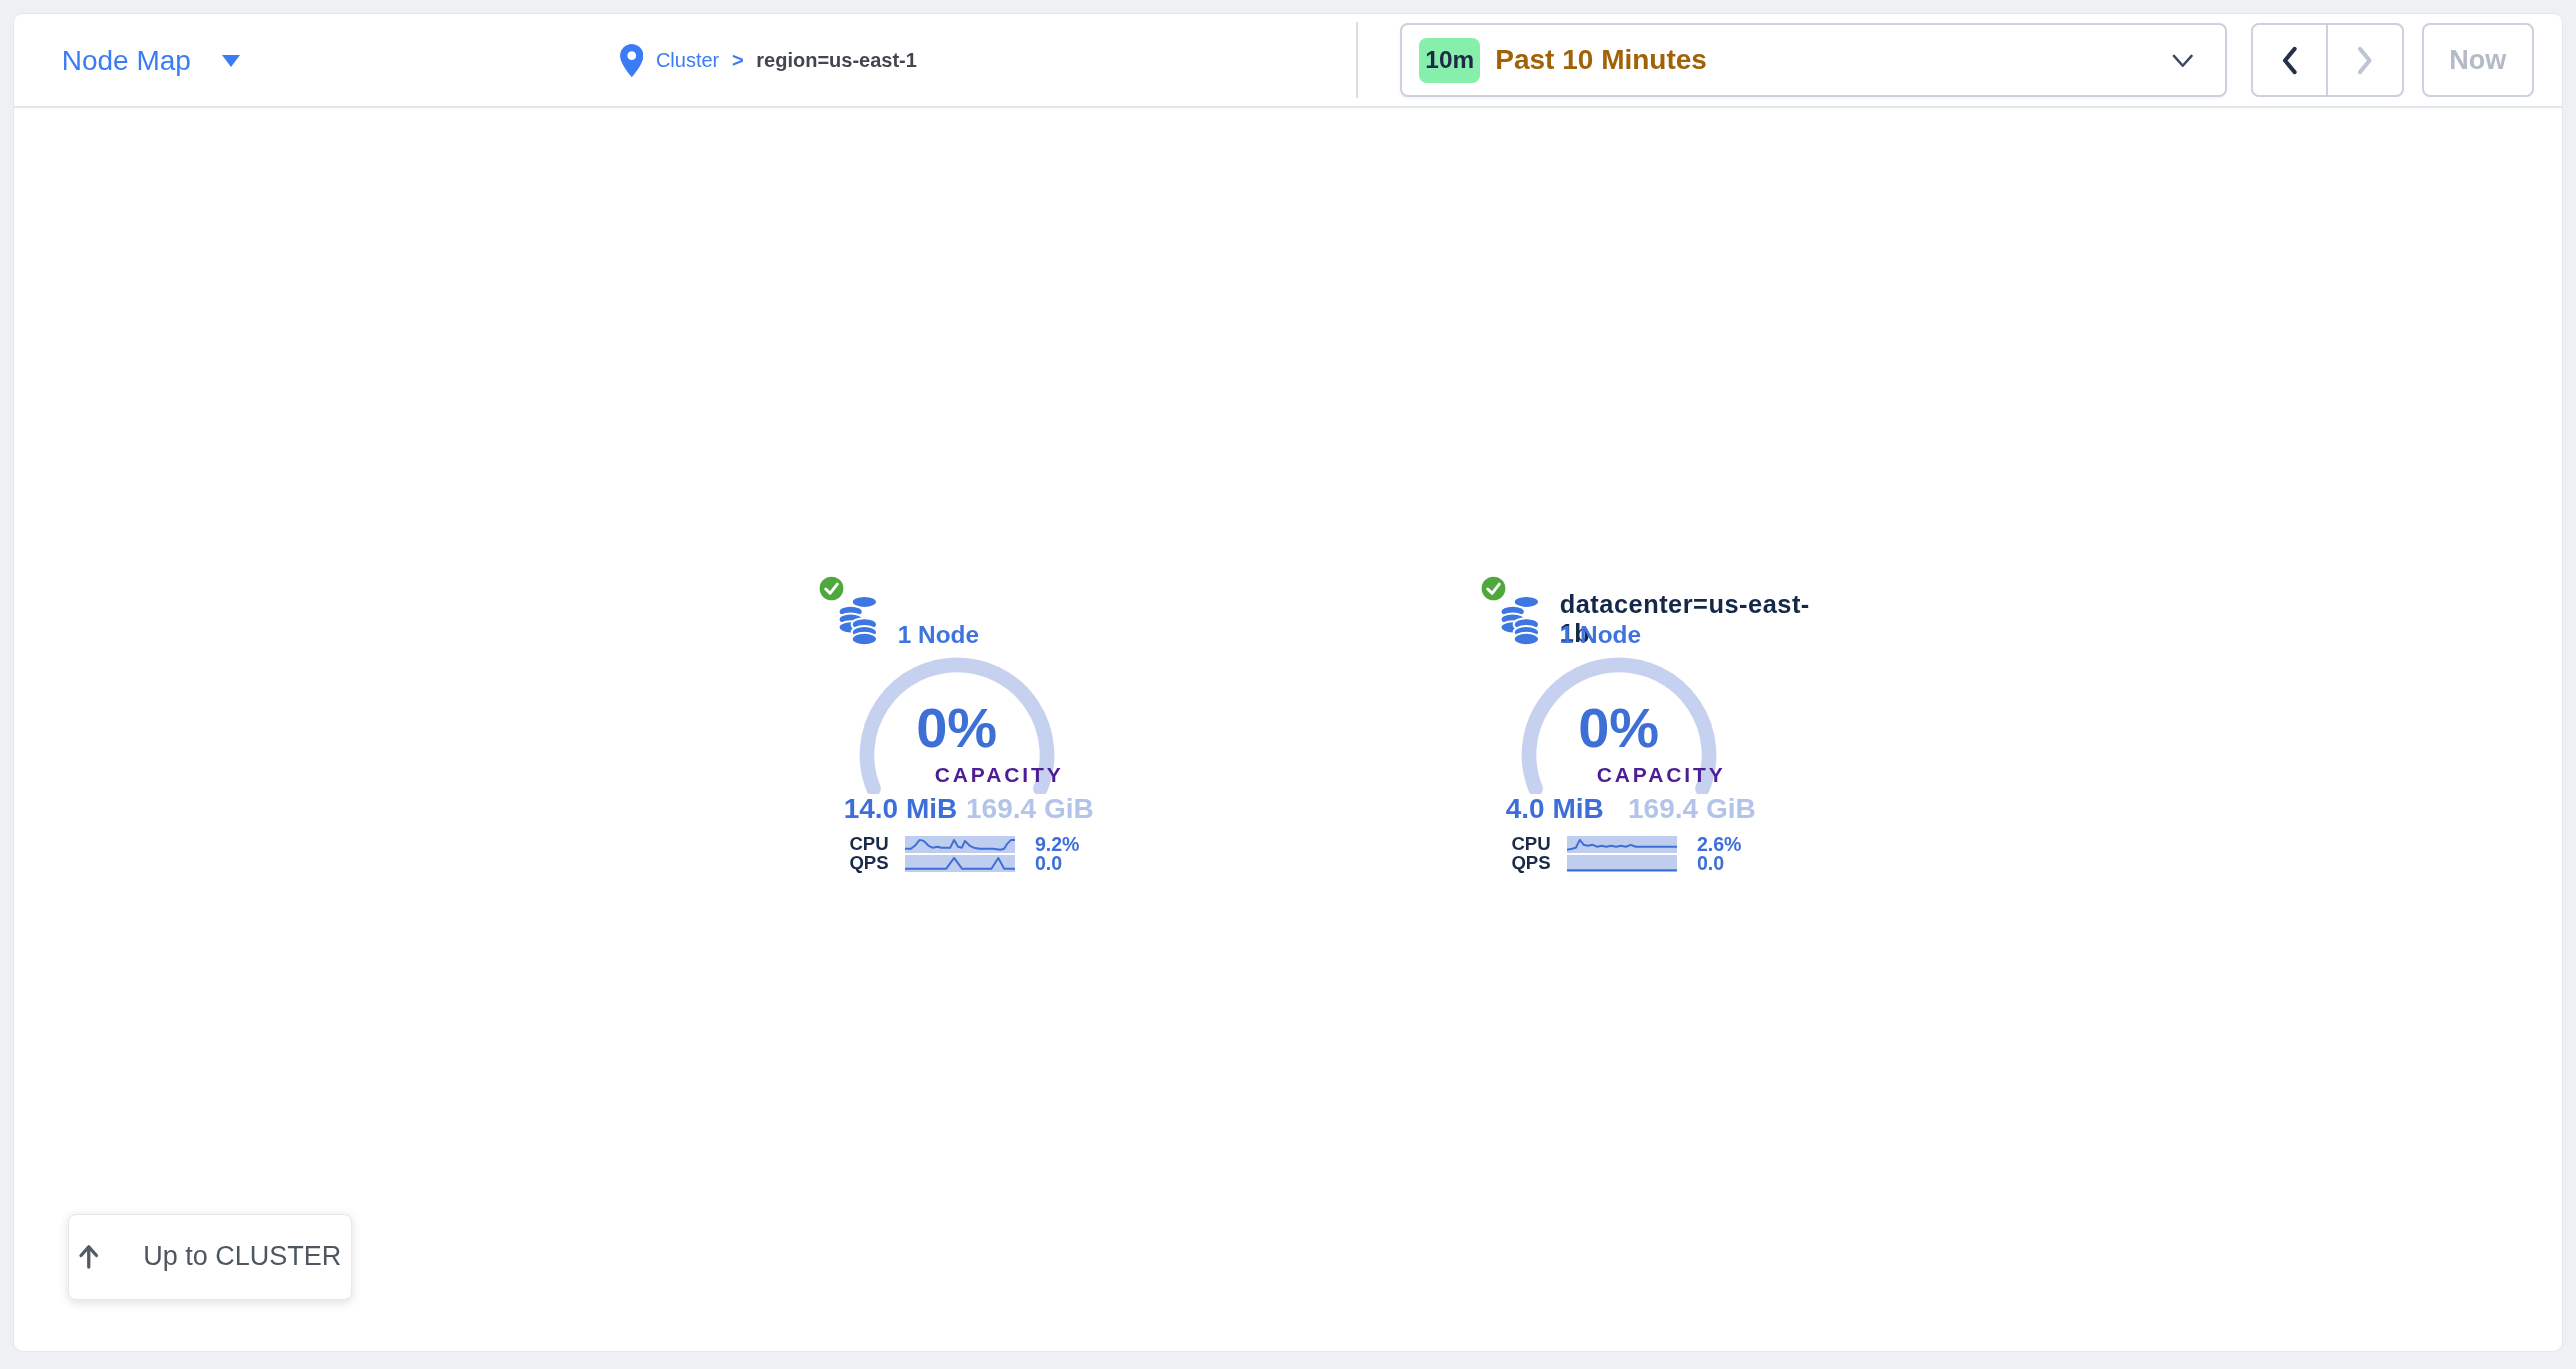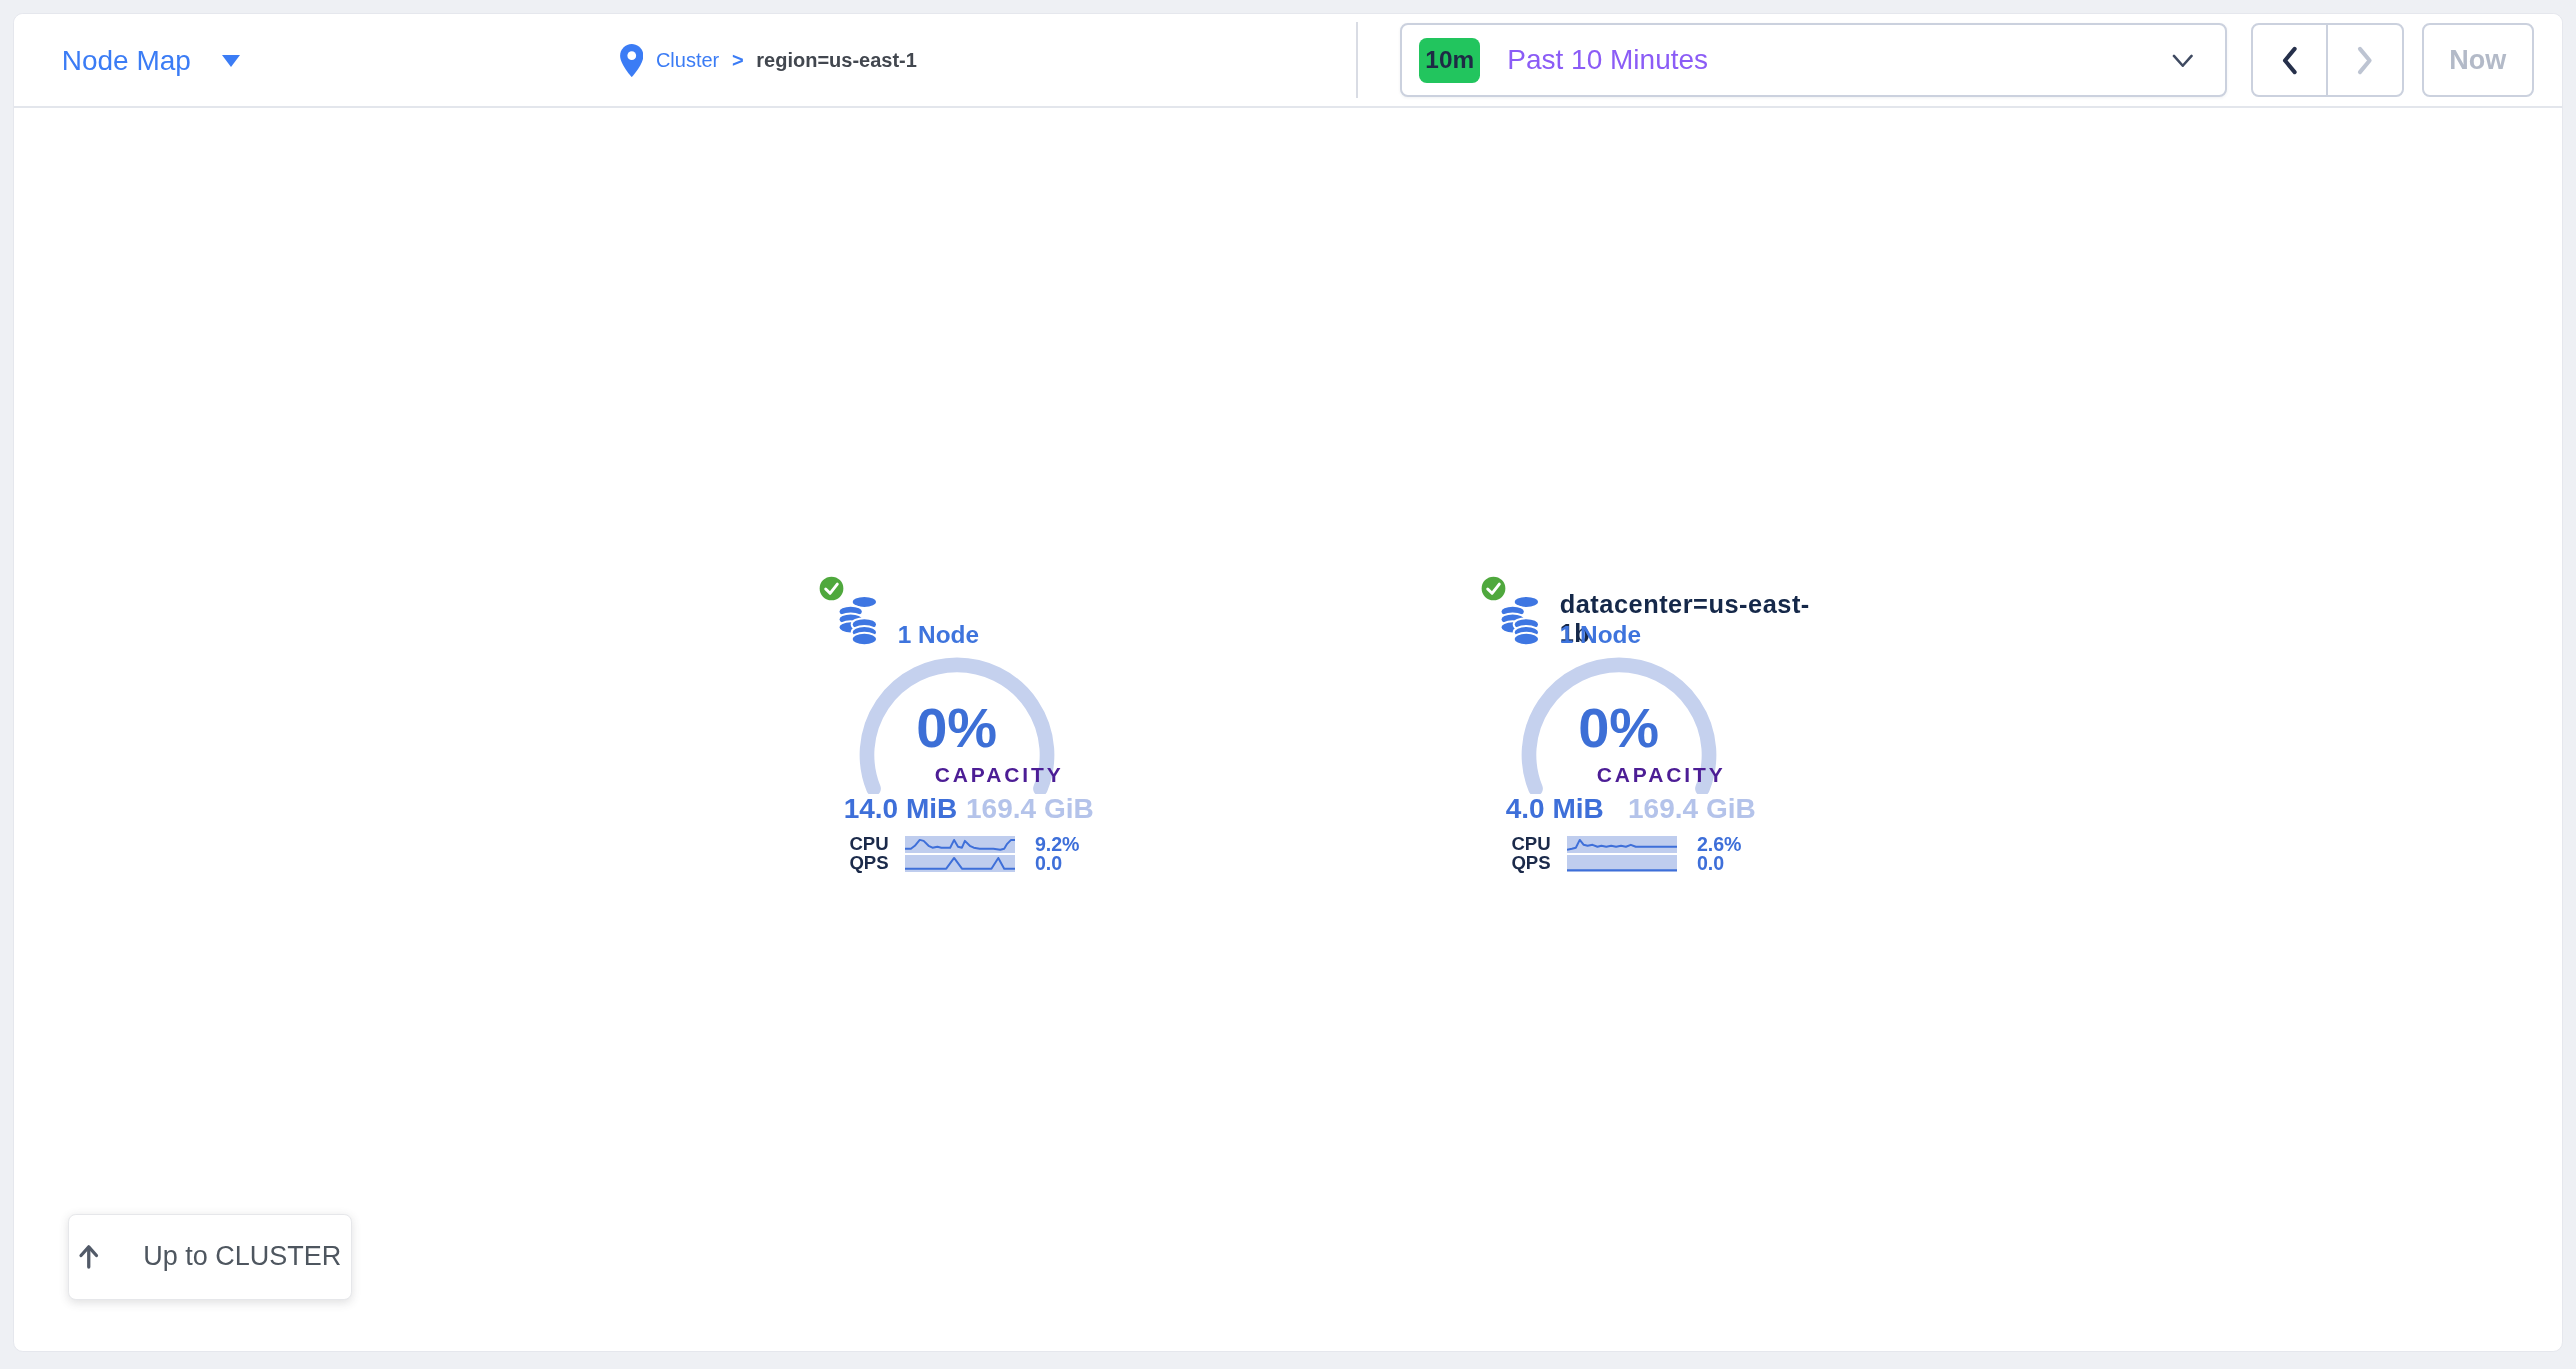--- a/index.html
+++ b/index.html
@@ -53,25 +53,25 @@
     position: absolute; left: 1386px; top: 9.8px;
     width: 827px; height: 74px;
     border: 2px solid #cbd1de; border-radius: 7.8px;
     background: #fff;
     display: flex; align-items: center;
     box-shadow: 0 1px 2.9px rgba(40,50,80,0.07);
     cursor: pointer;
   }
   .time-badge {
     margin-left: 17.6px; width: 61px; height: 45px;
-    background: #22c55e; border-radius: 7.8px;
+    background: #86efac; border-radius: 7.8px;
     display: flex; align-items: center; justify-content: center;
     font-size: 24.4px; font-weight: 700; color: #1e2a45;
   }
-  .time-label { margin-left: 27px; font-size: 28px; font-weight: 400; color: #8b5cf6; flex: 1; }
+  .time-label { margin-left: 15px; font-size: 28px; font-weight: 700; color: #a16207; flex: 1; }
   .time-chevron { margin-right: 31px; }
   .nav-group {
     position: absolute; left: 2237px; top: 9.8px;
     width: 153px; height: 74px;
     border: 2px solid #cbd1de; border-radius: 7.8px;
     display: flex; background: #fff;
   }
   .nav-btn {
     flex: 1; display: flex; align-items: center; justify-content: center;
     cursor: pointer;

